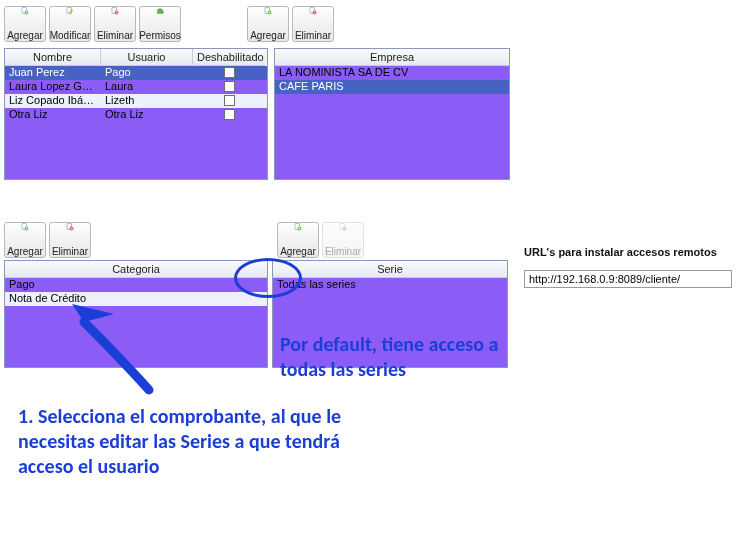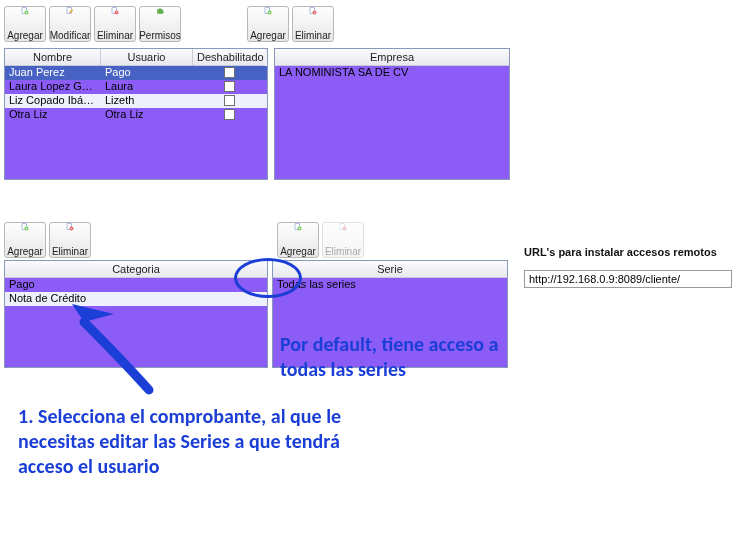--- a/index.html
+++ b/index.html
@@ -192,20 +192,23 @@
   </div>
 
   <div class="panel empresa">
     <div class="grid-head">
       <div class="th c0">Empresa</div>
     </div>
     <div class="grid-body">
       <div class="grid-row">
         <div class="td c0">LA NOMINISTA SA DE CV</div>
       </div>
+      <div class="grid-row sel">
+        <div class="td c0">CAFE PARIS</div>
+      </div>
     </div>
   </div>
 </div>
 
 <div class="middle-bar">
   <div class="col-a">
     <div class="btn">
       <svg class="ico" viewBox="0 0 16 16">
           <rect x="2" y="1" width="9" height="12" rx="1" fill="#fff" stroke="#5b7bd0"></rect>
           <circle cx="11" cy="11" r="4" fill="#6cc24a"></circle>

